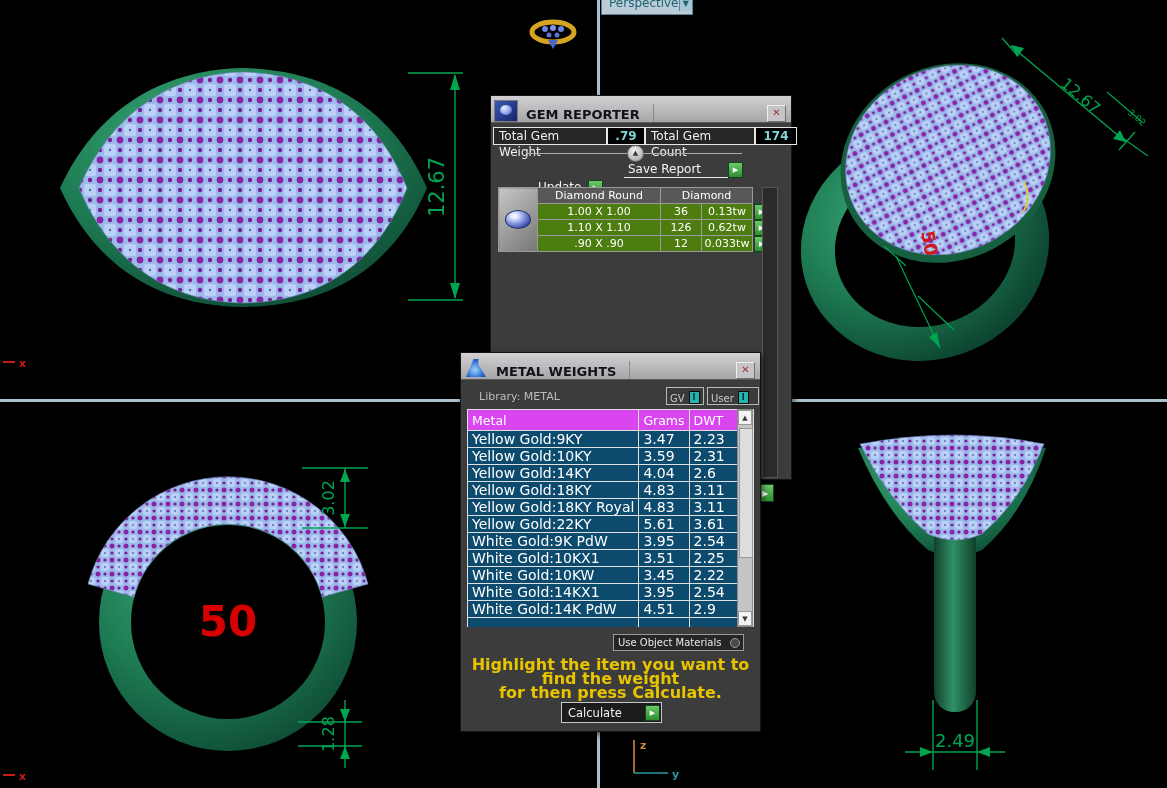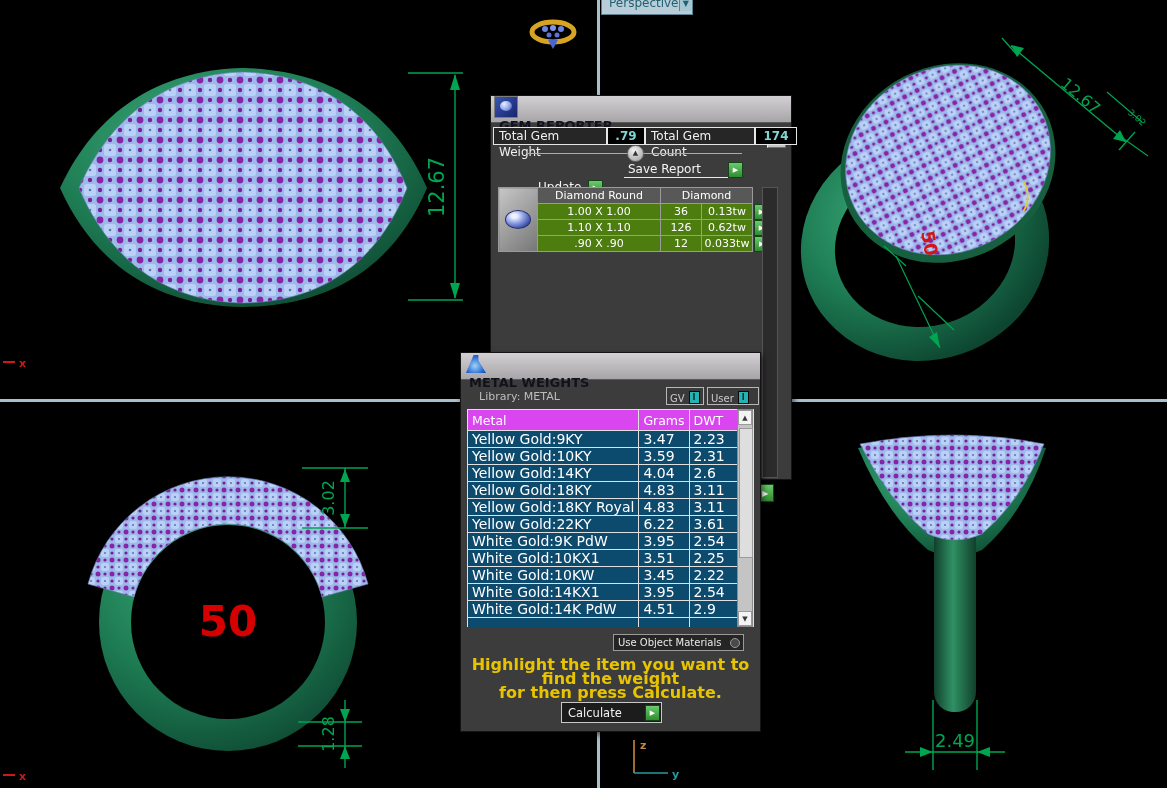--- a/index.html
+++ b/index.html
@@ -9,22 +9,22 @@
 
   
   .vp-dropdown{position:absolute;left:601px;top:-9px;width:90px;height:22px;z-index:2;
     background:#b9ccd8;border:1px solid #5f8293;display:flex;align-items:center;}
   .vp-dropdown .lbl{flex:1;font-size:12px;color:#1f6272;padding-left:7px;}
   .vp-dropdown .arrow-box{width:14px;height:16px;background:#a6c6d2;border-left:1px solid #5f8293;
     color:#1f6272;font-size:8px;display:flex;align-items:center;justify-content:center;}
 
   
   .window{position:absolute;background:#3c3c3c;border:1px solid #141414;box-shadow:2px 3px 6px rgba(0,0,0,.6);}
-  .titlebar{height:26px;background:linear-gradient(#d2d0d2,#a7a5a7);display:flex;align-items:flex-start;
-    border-bottom:1px solid #5a5a5a;flex-direction:column;}
+  .titlebar{height:26px;background:linear-gradient(#d2d0d2,#a7a5a7);display:flex;align-items:flex-end;
+    border-bottom:1px solid #5a5a5a;}
   .titlebar .title{font-weight:bold;font-size:13px;color:#12121c;margin-left:8px;white-space:nowrap;}
   .tb-sep{width:1px;height:18px;background:#8a8a8a;margin-left:13px;}
   .close-btn{width:17px;height:15px;margin-left:auto;margin-right:5px;background:#c6c4c6;
     border:1px solid;border-color:#efefef #707070 #707070 #efefef;color:#a03434;font-size:10px;
     font-weight:bold;line-height:13px;text-align:center;cursor:pointer;}
   .green-go{display:inline-flex;align-items:center;justify-content:center;width:13px;height:14px;
     background:linear-gradient(#6cc96c,#2e8e2e);border:1px solid #15421a;color:#fff;font-size:7px;flex:none;}
 
   
   .gem-reporter{left:490px;top:95px;width:300px;height:383px;z-index:3;overflow:visible;}
@@ -372,21 +372,21 @@
 
             <tr>
               <td class="m-metal">Yellow Gold:18KY Royal</td>
               <td class="m-grams">4.83</td>
               <td class="m-dwt">3.11</td>
               <td class="m-spare"></td>
             </tr>
 
             <tr>
               <td class="m-metal">Yellow Gold:22KY</td>
-              <td class="m-grams">6.22</td>
+              <td class="m-grams">5.61</td>
               <td class="m-dwt">3.61</td>
               <td class="m-spare"></td>
             </tr>
 
             <tr>
               <td class="m-metal">White Gold:9K PdW</td>
               <td class="m-grams">3.95</td>
               <td class="m-dwt">2.54</td>
               <td class="m-spare"></td>
             </tr>

